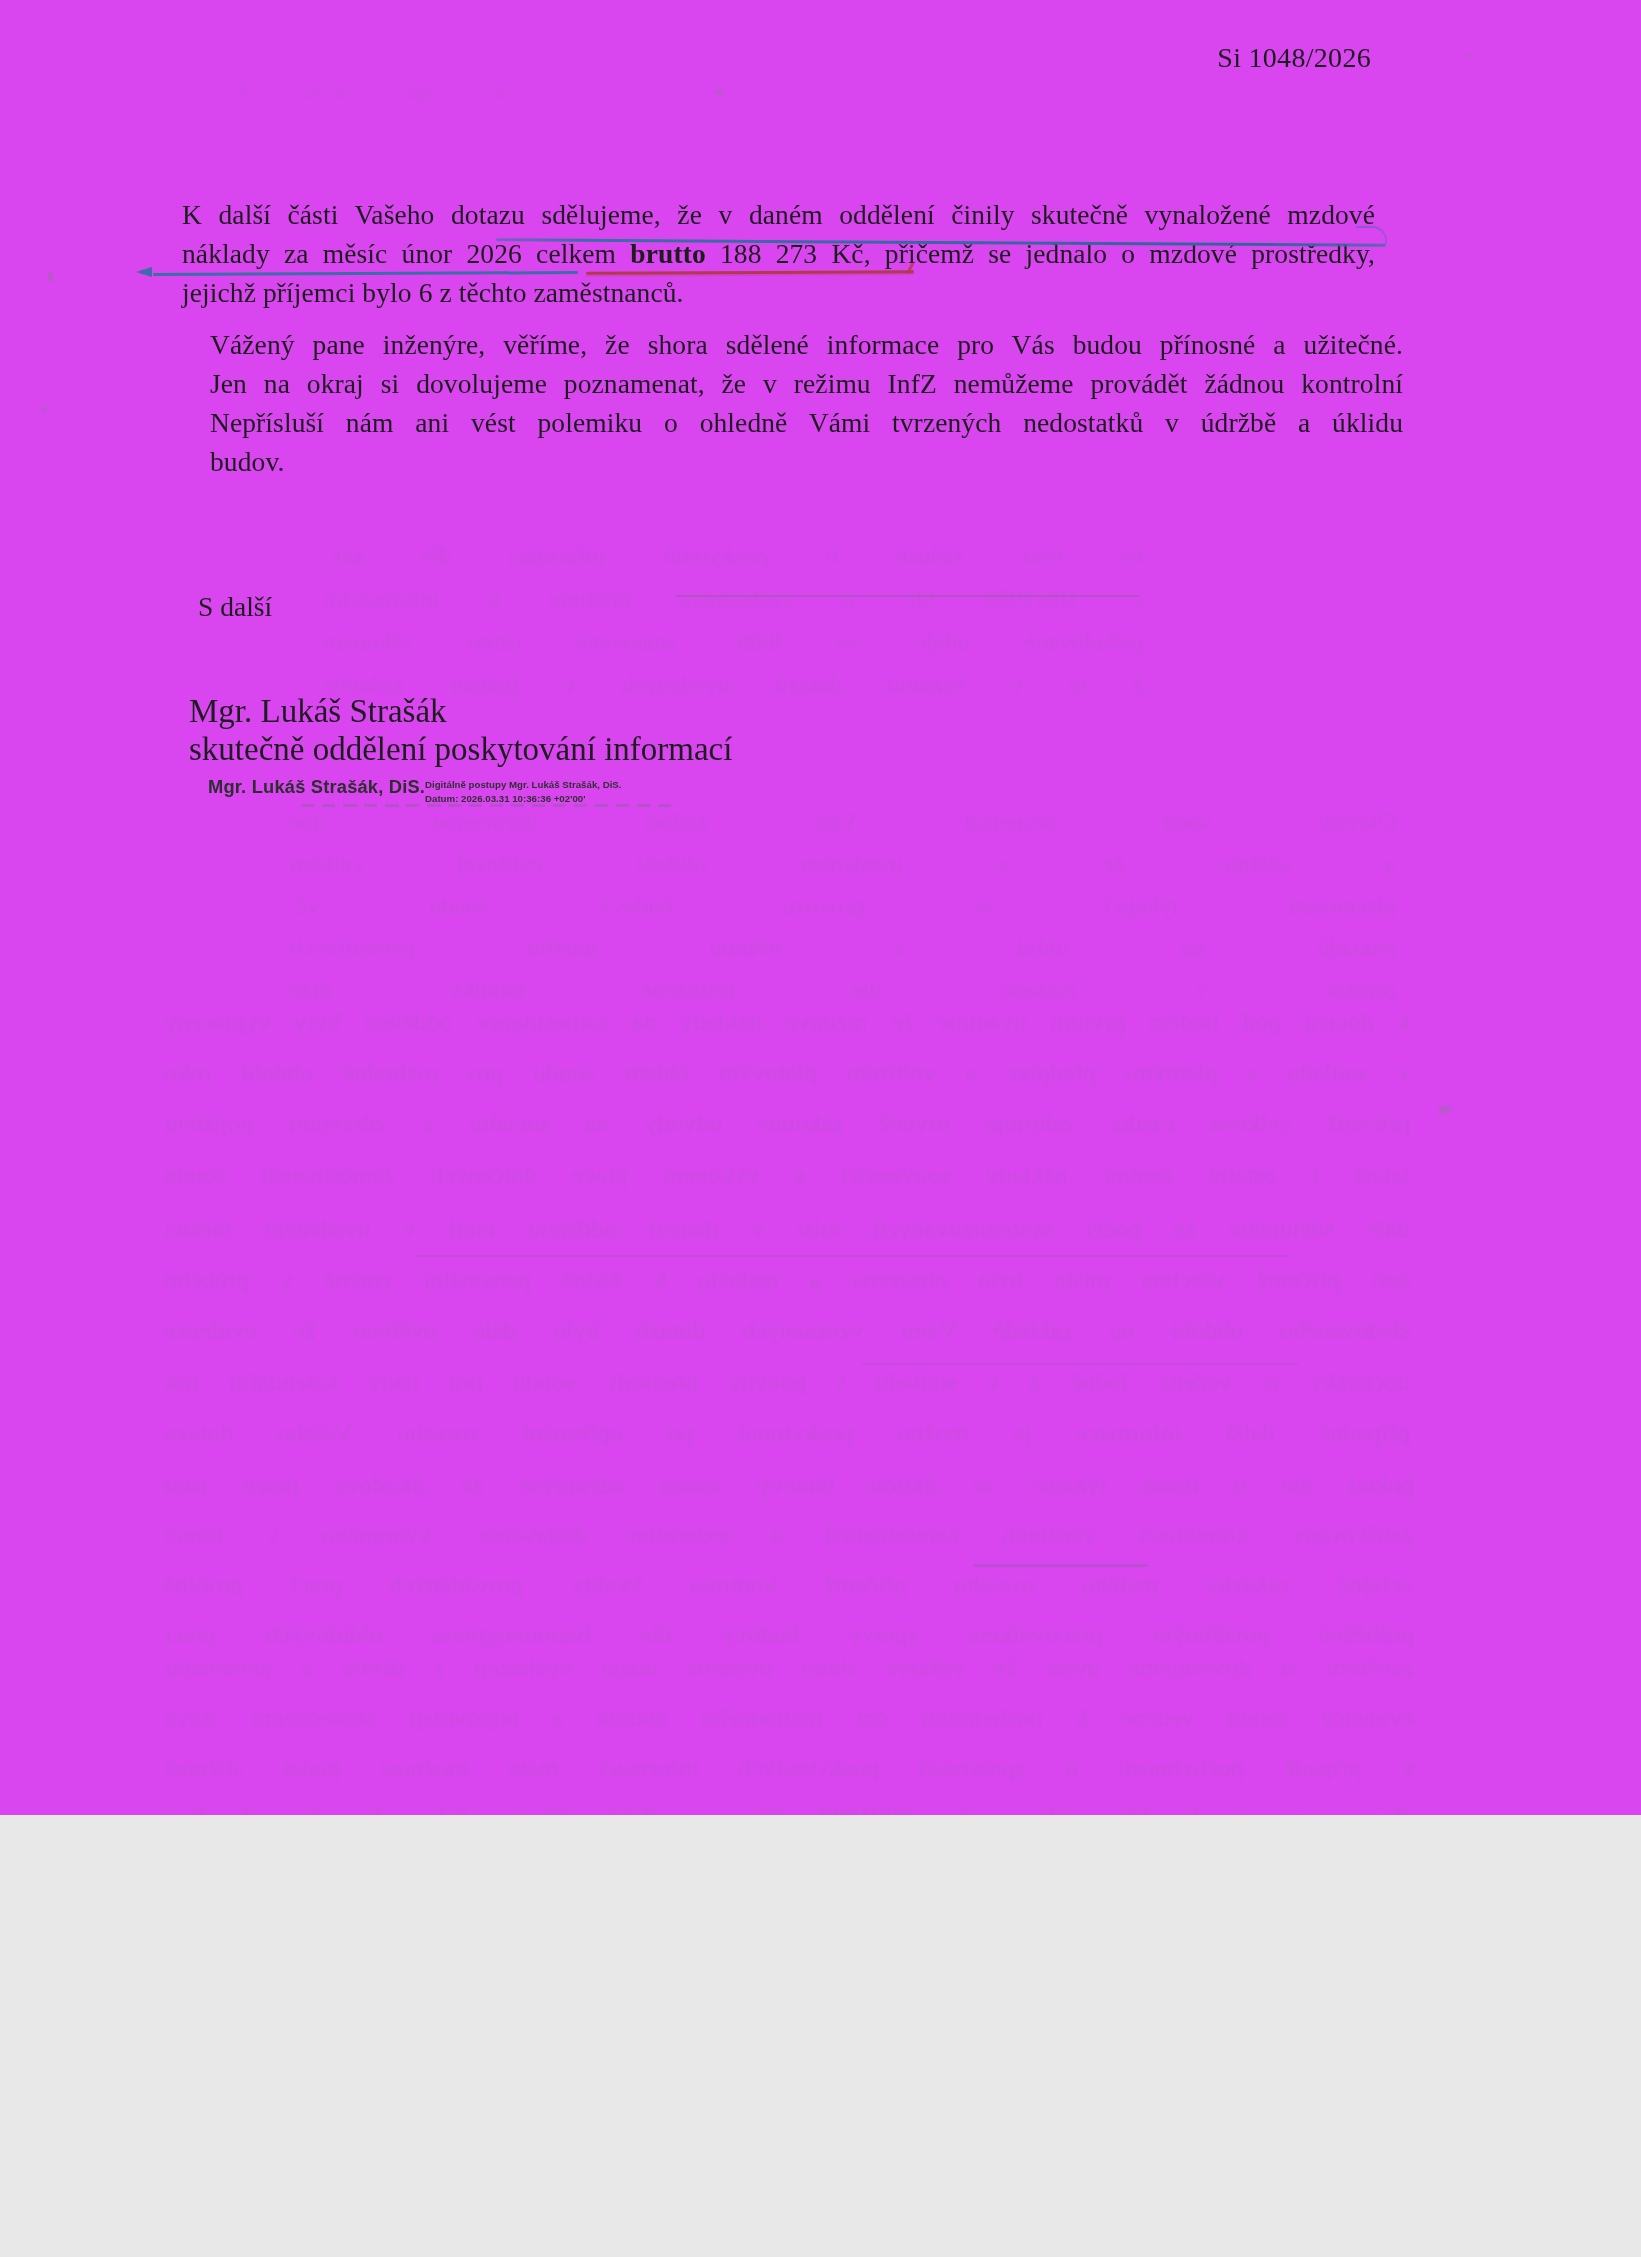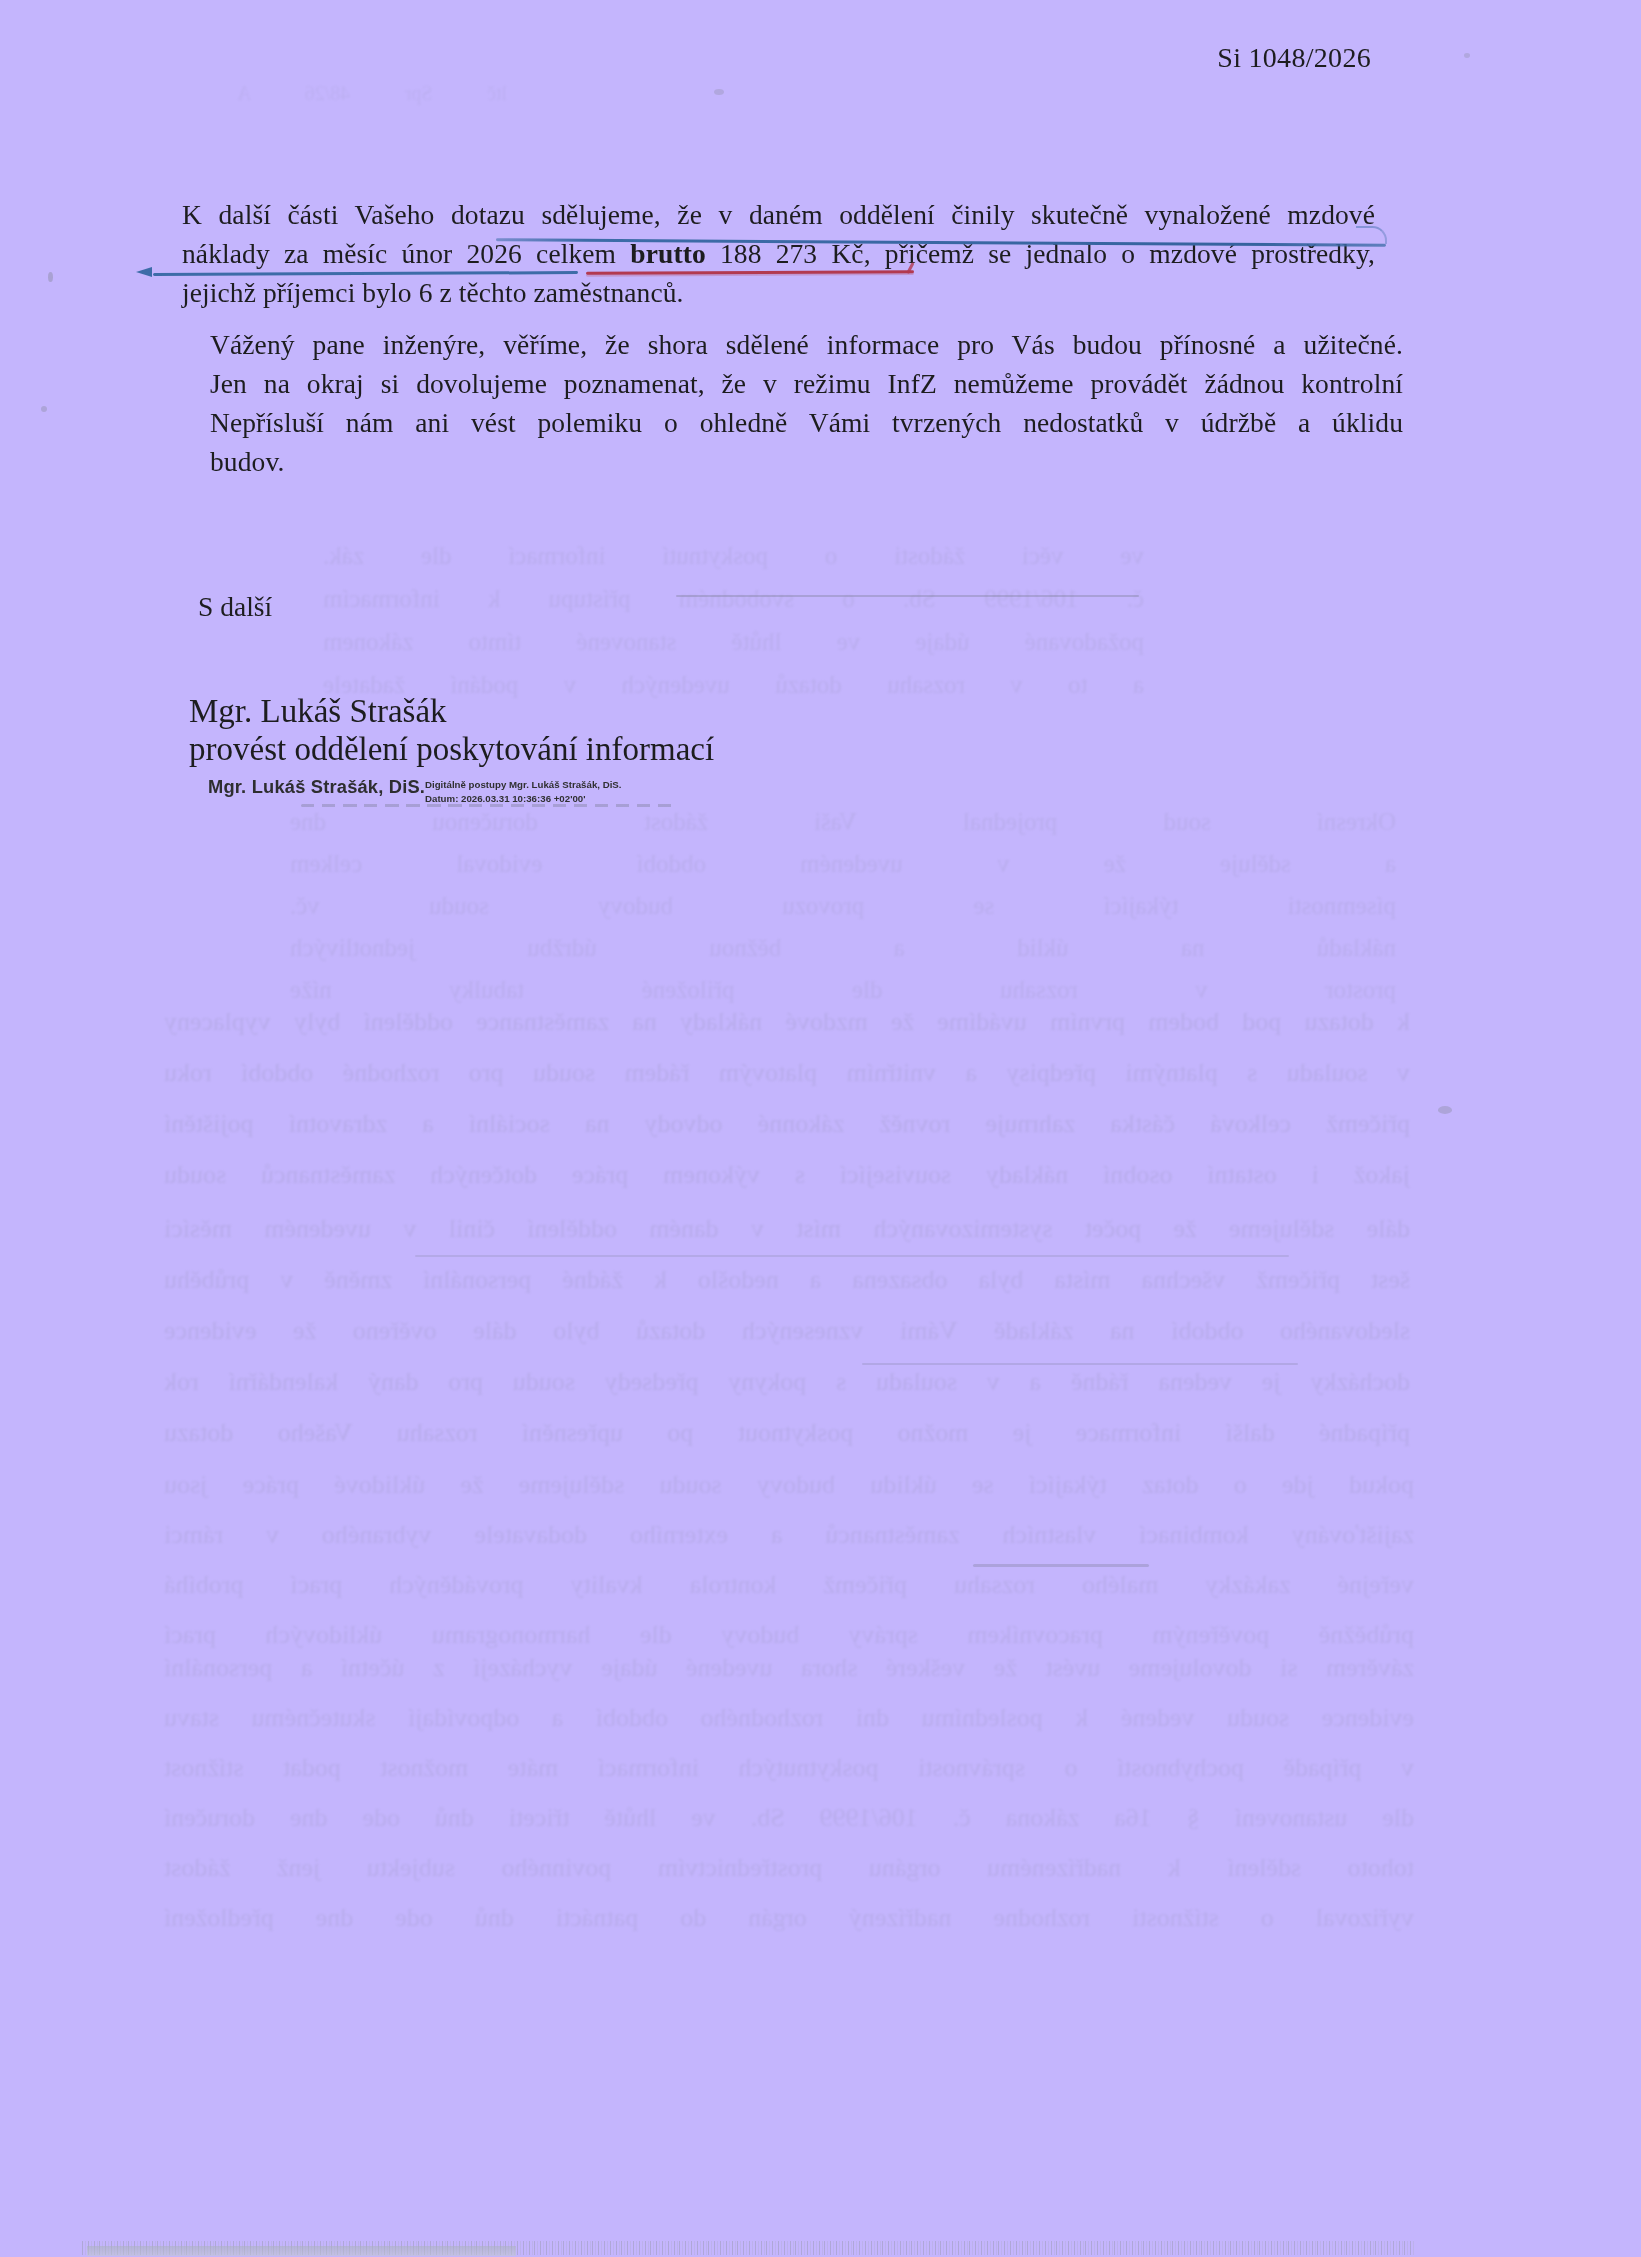--- a/index.html
+++ b/index.html
@@ -1,18 +1,18 @@
 <!DOCTYPE html>
 <html><head>
 <meta charset="utf-8">
 <style>
   html,body{margin:0;padding:0;background:#e8e8e8;}
   .page{
-    position:relative; width:1641px; height:2257px; margin:0 auto;
-    background:#c4b5fd; overflow:hidden;
+    position:relative; width:1641px; height:1815px; margin:0 auto;
+    background:#d946ef; overflow:hidden;
     font-family:"Liberation Serif","DejaVu Serif",serif; color:#1d1d1f;
   }
   
   .txt{position:absolute; z-index:2;}
   .ref{top:42px; left:1139px; width:232px; text-align:right; font-size:28px; letter-spacing:0.3px;}
   .para{width:1193px; left:182px; font-size:27.5px; letter-spacing:0.1px;}
   #para1{top:195px;}
   #para2{top:325px;margin-left:28px;}
   .line{height:39px; line-height:39px; text-align:justify; text-align-last:justify; overflow:visible;}
   .line.last{text-align:left; text-align-last:left;}
@@ -90,21 +90,21 @@
     </div>
     <div class="line last">
       <span>budov.</span>
     </div>
   </div>
 
   <div class="txt salutation">S další</div>
 
   <div class="txt signer">
     <div>Mgr. Lukáš Strašák</div>
-    <div>provést oddělení poskytování informací</div>
+    <div>skutečně oddělení poskytování informací</div>
   </div>
 
   <div class="txt digsig-name">Mgr. Lukáš Strašák, DiS.</div>
   <div class="txt digsig-details">
     <div>Digitálně postupy Mgr. Lukáš Strašák, DiS.</div>
     <div>Datum: 2026.03.31 10:36:36 +02'00'</div>
   </div>
 
   <div class="bottom-edge"></div>
   <div class="bottom-edge-strong"></div>

